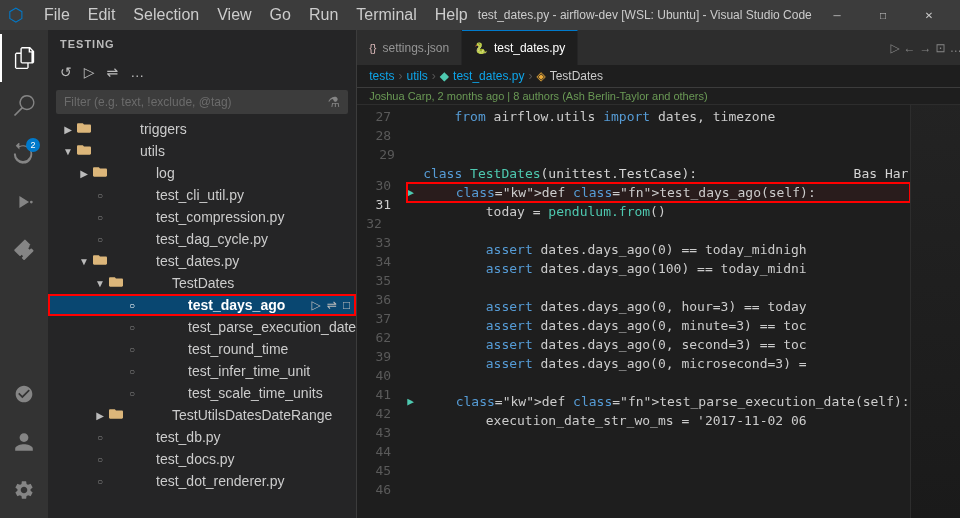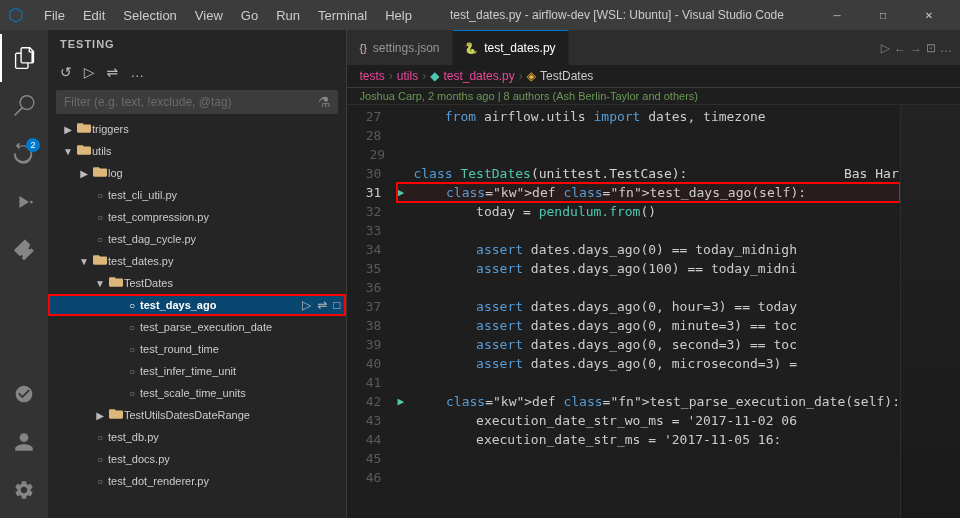--- a/index.html
+++ b/index.html
@@ -4,21 +4,21 @@
   <style>
     * { margin: 0; padding: 0; box-sizing: border-box; }
     body { width: 960px; height: 518px; overflow: hidden; font-family: 'Segoe UI', sans-serif; font-size: 12px; background: #1e1e1e; color: #ccc; }
 
     
     .menu-bar {
       display: flex; align-items: center; height: 30px;
       background: #3c3c3c; color: #ccc; padding: 0 8px; gap: 2px;
     }
     .menu-bar .app-icon { width: 20px; margin-right: 6px; }
-    .menu-bar .menu-item { padding: 2px 8px; font-size: 13px; cursor: pointer; }
+    .menu-bar .menu-item { padding: 2px 8px; font-size: 16px; cursor: pointer; }
     .menu-bar .title { flex: 1; text-align: center; font-size: 12px; color: #ccc; }
     .menu-bar .window-controls { display: flex; gap: 0; }
     .window-btn { width: 46px; height: 30px; display: flex; align-items: center; justify-content: center; font-size: 10px; cursor: pointer; }
 
     
     .main { display: flex; height: 488px; }
 
     
     .activity-bar {
       width: 48px; background: #333; display: flex; flex-direction: column; align-items: center;
@@ -41,38 +41,38 @@
     .search-bar input::placeholder { color: #6b6b6b; }
 
     
     .tree { flex: 1; overflow-y: auto; overflow-x: hidden; }
     .tree::-webkit-scrollbar { width: 6px; }
     .tree::-webkit-scrollbar-thumb { background: #555; }
     .tree-item { display: flex; align-items: center; height: 22px; padding-left: 4px; cursor: pointer; white-space: nowrap; }
     .tree-item.selected { background: #094771; color: #fff; }
     .tree-arrow { width: 16px; text-align: center; font-size: 10px; color: #bbb; flex-shrink: 0; }
     .tree-icon { width: 16px; text-align: center; font-size: 12px; flex-shrink: 0; }
-    .tree-label { font-size: 11px; flex: 1; }
+    .tree-label { font-size: 14px; flex: 1; margin-left: 48px; }
     .indent-1 { padding-left: 12px; }
     .indent-2 { padding-left: 28px; }
     .indent-3 { padding-left: 44px; }
     .indent-4 { padding-left: 60px; }
     .tree-item-actions { display: flex; gap: 2px; margin-right: 4px; }
     .tree-action-btn { color: #bbb; font-size: 12px; padding: 0 2px; }
 
     
     .editor-area { flex: 1; display: flex; flex-direction: column; background: #1e1e1e; }
     .tab-bar { display: flex; align-items: center; background: #2d2d2d; height: 35px; }
     .tab { display: flex; align-items: center; padding: 0 12px; height: 35px; gap: 6px; cursor: pointer; font-size: 12px; color: #969696; background: #2d2d2d; border-right: 1px solid #252526; }
     .tab.active { background: #1e1e1e; color: #fff; border-top: 1px solid #007acc; }
     .tab-actions { margin-left: auto; display: flex; gap: 4px; padding: 0 8px; color: #858585; }
 
     
     .breadcrumb { padding: 4px 12px; font-size: 12px; color: #858585; background: #1e1e1e; border-bottom: 1px solid #3c3c3c; display: flex; align-items: center; gap: 4px; }
-    .breadcrumb span { color: #ec4899; }
+    .breadcrumb span { color: #0ea5e9; }
     .breadcrumb .sep { color: #555; }
     .breadcrumb .active { color: #ccc; }
 
     
     .code-container { display: flex; flex: 1; overflow: hidden; position: relative; }
     .line-numbers { width: 42px; padding: 0 8px 0 0; text-align: right; color: #5a5a5a; font-family: 'Consolas', monospace; font-size: 13px; line-height: 19px; background: #1e1e1e; user-select: none; flex-shrink: 0; padding-top: 2px; }
     .code-content { flex: 1; overflow: hidden; font-family: 'Consolas', monospace; font-size: 13px; line-height: 19px; padding-left: 8px; padding-top: 2px; }
     .code-line { white-space: pre; display: flex; align-items: center; height: 19px; }
     .code-line.highlighted { background: rgba(255,255,255,0.05); }
     .code-line .run-btn { color: #4ec9b0; margin-right: 4px; font-size: 11px; }
@@ -304,29 +304,29 @@
 
     <div style="flex:1;overflow:hidden;display:flex;flex-direction:column;">
 
       <div style="background:#1e1e1e;padding:2px 12px;font-size:11px;color:#6a9955;border-bottom:1px solid #2d2d2d;">Joshua Carp, 2 months ago | 8 authors (Ash Berlin-Taylor and others)</div>
 
       <div class="code-container">
         <div class="line-numbers" id="line-numbers">
             <div style="line-height: 19px; height: 19px;">27</div>
             <div style="line-height: 19px; height: 19px;">28</div>
             <div style="line-height: 19px; height: 19px; margin-left: 22px;">29</div>
-            <div style="line-height: 19px; height: 19px;">30</div>
+            <div style="line-height: 19px; height: 19px; margin-top: 12px;">30</div>
             <div style="line-height: 19px; height: 19px; color: rgb(204, 204, 204);">31</div>
-            <div style="line-height: 19px; height: 19px;">32</div>
+            <div style="line-height: 19px; height: 19px; text-align: center;">32</div>
             <div style="line-height: 19px; height: 19px;">33</div>
             <div style="line-height: 19px; height: 19px;">34</div>
             <div style="line-height: 19px; height: 19px;">35</div>
             <div style="line-height: 19px; height: 19px;">36</div>
             <div style="line-height: 19px; height: 19px;">37</div>
-            <div style="line-height: 19px; height: 19px;">38</div>
+            <div style="line-height: 19px; height: 19px;">62</div>
             <div style="line-height: 19px; height: 19px;">39</div>
             <div style="line-height: 19px; height: 19px;">40</div>
             <div style="line-height: 19px; height: 19px;">41</div>
             <div style="line-height: 19px; height: 19px;">42</div>
             <div style="line-height: 19px; height: 19px;">43</div>
             <div style="line-height: 19px; height: 19px;">44</div>
             <div style="line-height: 19px; height: 19px;">45</div>
             <div style="line-height: 19px; height: 19px;">46</div>
           </div>
         <div style="flex:1;overflow:hidden;position:relative;">
@@ -341,21 +341,20 @@
               <div class="code-line"><span style="width: 16px; display: inline-block;"></span><span>        <span class="kw">assert</span> dates.days_ago(0) == today_midnigh</span></div>
               <div class="code-line"><span style="width: 16px; display: inline-block;"></span><span>        <span class="kw">assert</span> dates.days_ago(100) == today_midni</span></div>
               <div class="code-line"><span style="width: 16px; display: inline-block;"></span><span></span></div>
               <div class="code-line"><span style="width: 16px; display: inline-block;"></span><span>        <span class="kw">assert</span> dates.days_ago(0, hour=3) == today</span></div>
               <div class="code-line"><span style="width: 16px; display: inline-block;"></span><span>        <span class="kw">assert</span> dates.days_ago(0, minute=3) == toc</span></div>
               <div class="code-line"><span style="width: 16px; display: inline-block;"></span><span>        <span class="kw">assert</span> dates.days_ago(0, second=3) == toc</span></div>
               <div class="code-line"><span style="width: 16px; display: inline-block;"></span><span>        <span class="kw">assert</span> dates.days_ago(0, microsecond=3) =</span></div>
               <div class="code-line"><span style="width: 16px; display: inline-block;"></span><span></span></div>
               <div class="code-line"><span class="run-btn" style="color: rgb(78, 201, 176); font-size: 11px;">▶ </span><span>    <span <span="" class="kw">class</span>="kw"&gt;def <span <span="" class="kw">class</span>="fn"&gt;test_parse_execution_date(self):</span></div>
               <div class="code-line"><span style="width: 16px; display: inline-block;"></span><span>        execution_date_str_wo_ms = '2017-11-02 06</span></div>
-              <div class="code-line"><span style="width: 16px; display: inline-block;"></span><span>        execution_date_str_ms = '2017-11-05 16:</span></div>
             </div>
         </div>
         <div class="minimap" style="background:#1a1a1a;border-left:1px solid #2d2d2d;">
           <div style="width:100%;height:100%;background:linear-gradient(to bottom,#252525,#1a1a1a);opacity:0.8;"></div>
         </div>
       </div>
     </div>
   </div>
 </div>
 

